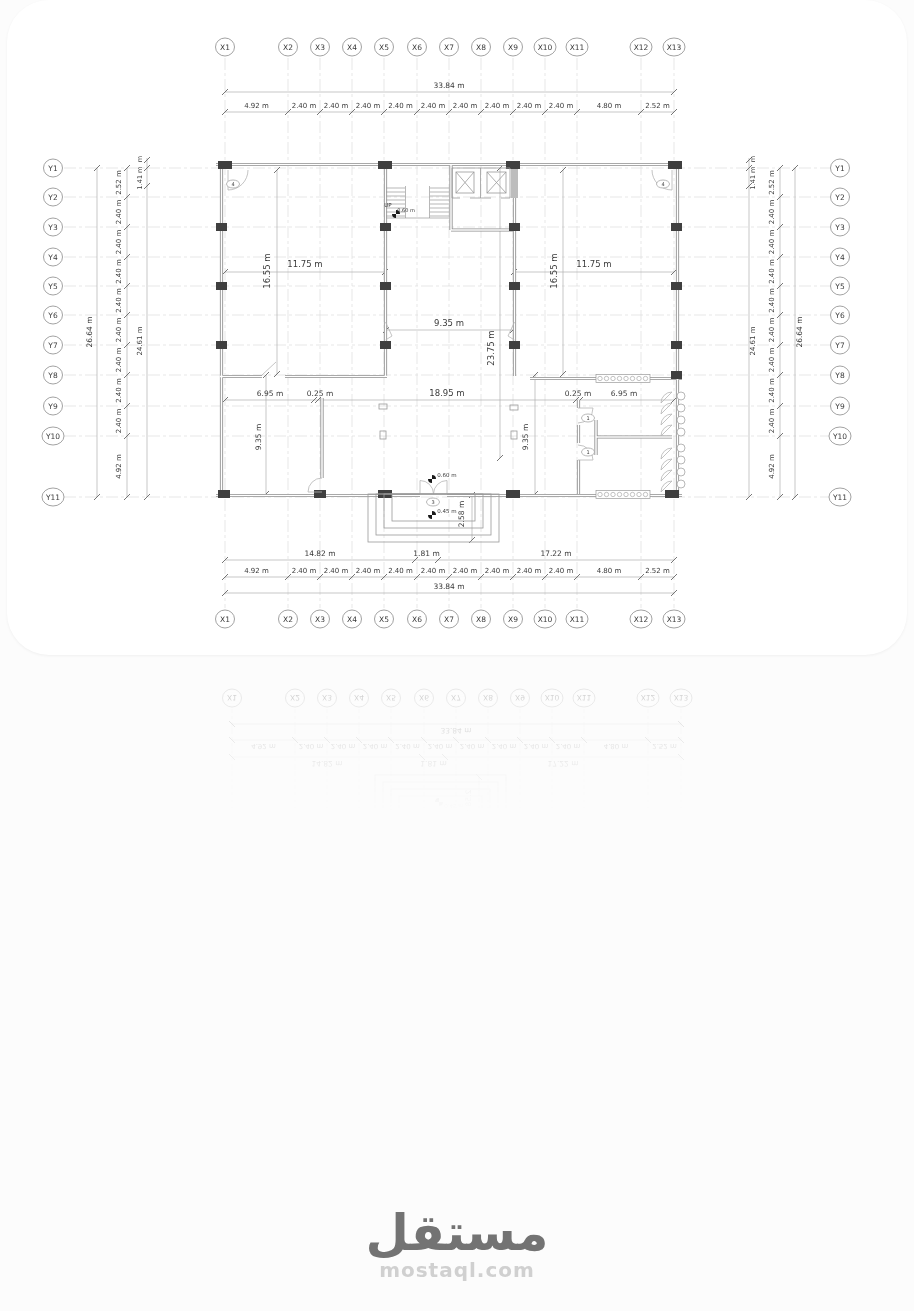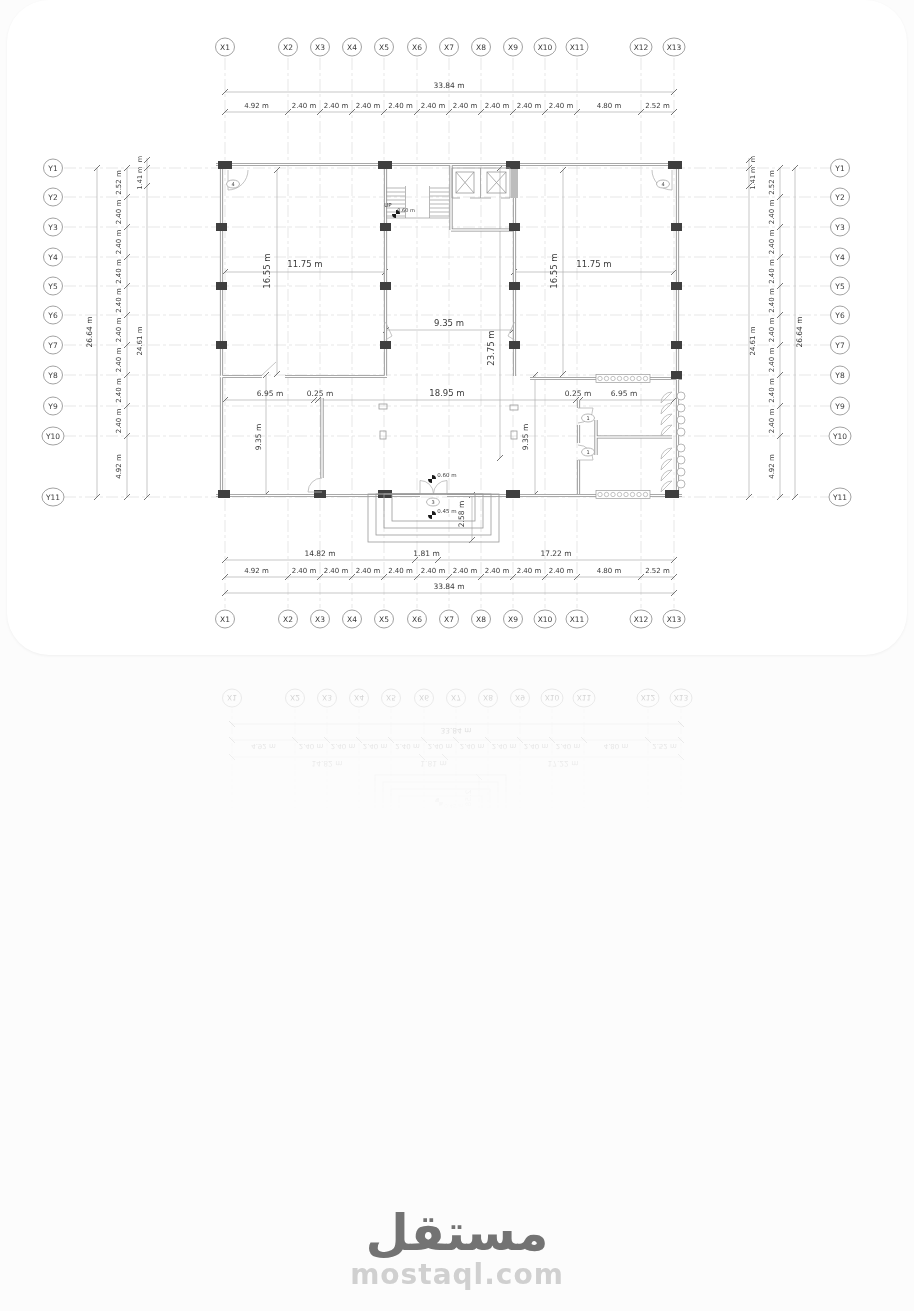--- a/index.html
+++ b/index.html
@@ -9,21 +9,21 @@
         border-radius:42px;box-shadow:0 1px 3px rgba(0,0,0,0.05);overflow:hidden;}
   #plan-svg{position:absolute;left:-7px;top:0;}
   #reflection{position:absolute;left:7px;top:662px;width:900px;height:168px;border-radius:42px;
         overflow:hidden;opacity:.34;pointer-events:none;
         -webkit-mask-image:linear-gradient(to bottom,rgba(0,0,0,.8) 0%,rgba(0,0,0,0) 90%);
         mask-image:linear-gradient(to bottom,rgba(0,0,0,.8) 0%,rgba(0,0,0,0) 90%);}
   #reflection .refl-inner{position:absolute;left:0;top:0;width:914px;height:655px;
         transform:scaleY(-1) translateY(-655px);transform-origin:0 0;filter:blur(.4px);}
   #watermark{position:absolute;left:0;top:1208px;width:914px;text-align:center;}
   #watermark .ar{display:block;font-size:50px;font-weight:700;color:#737373;line-height:1.0;}
-  #watermark .dom{display:block;font-size:28px;font-weight:700;color:#d0d0d0;letter-spacing:1px;margin-top:0px;}
+  #watermark .dom{display:block;font-size:20px;font-weight:700;color:#d0d0d0;letter-spacing:1px;margin-top:0px;}
   svg text{fill:#3a3a3a;}
   .wallO{stroke:#8d8d8d;stroke-width:3.2;fill:none;stroke-linecap:butt;}
   .wallI{stroke:#ffffff;stroke-width:1.5;fill:none;stroke-linecap:butt;}
   .thin{stroke:#9a9a9a;stroke-width:.8;fill:none;}
   .arc{stroke:#b5b5b5;stroke-width:.8;fill:none;}
   .col{fill:#3f3f3f;}
 </style>
 </head>
 <body>
 

